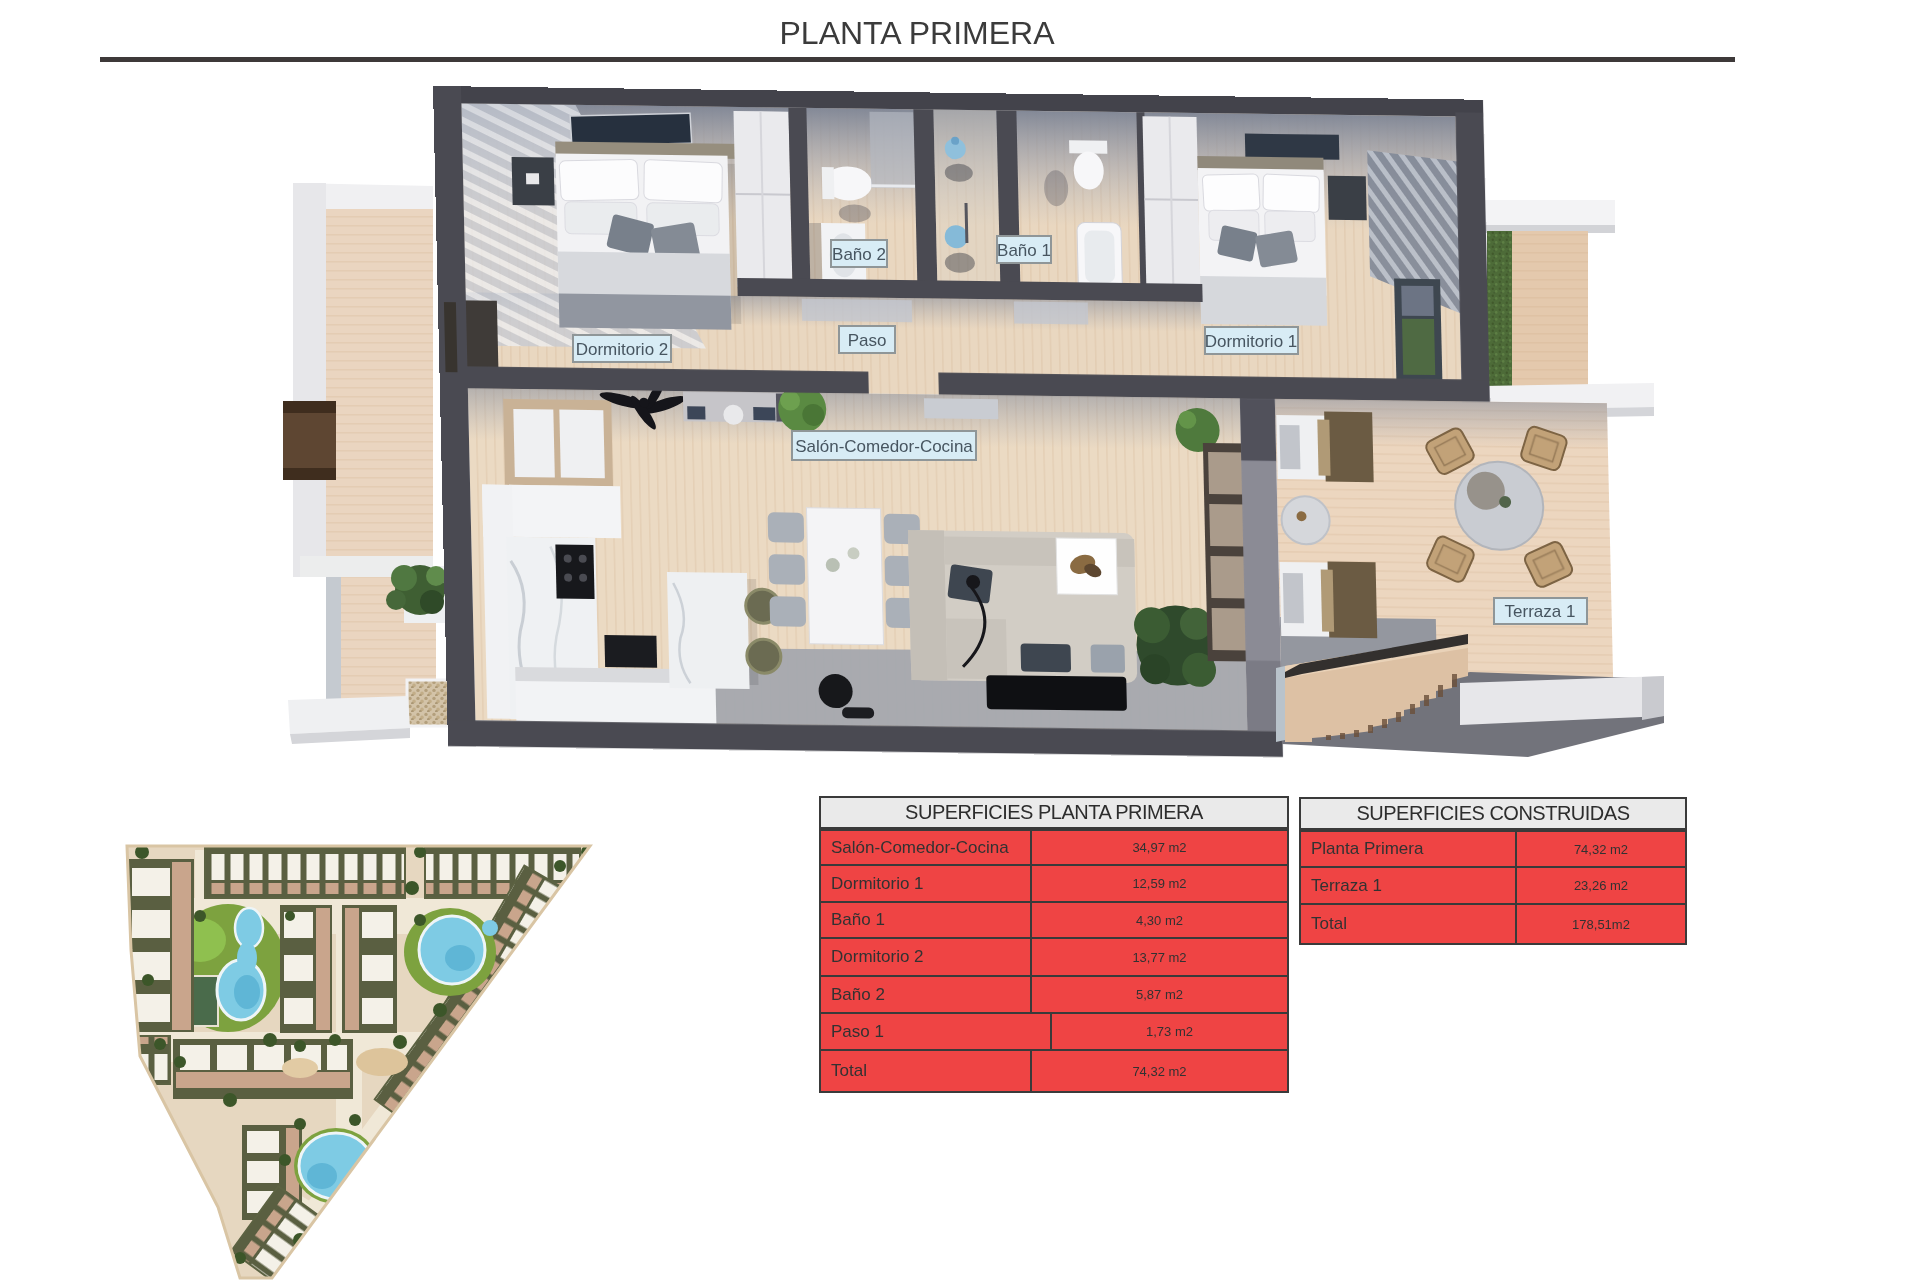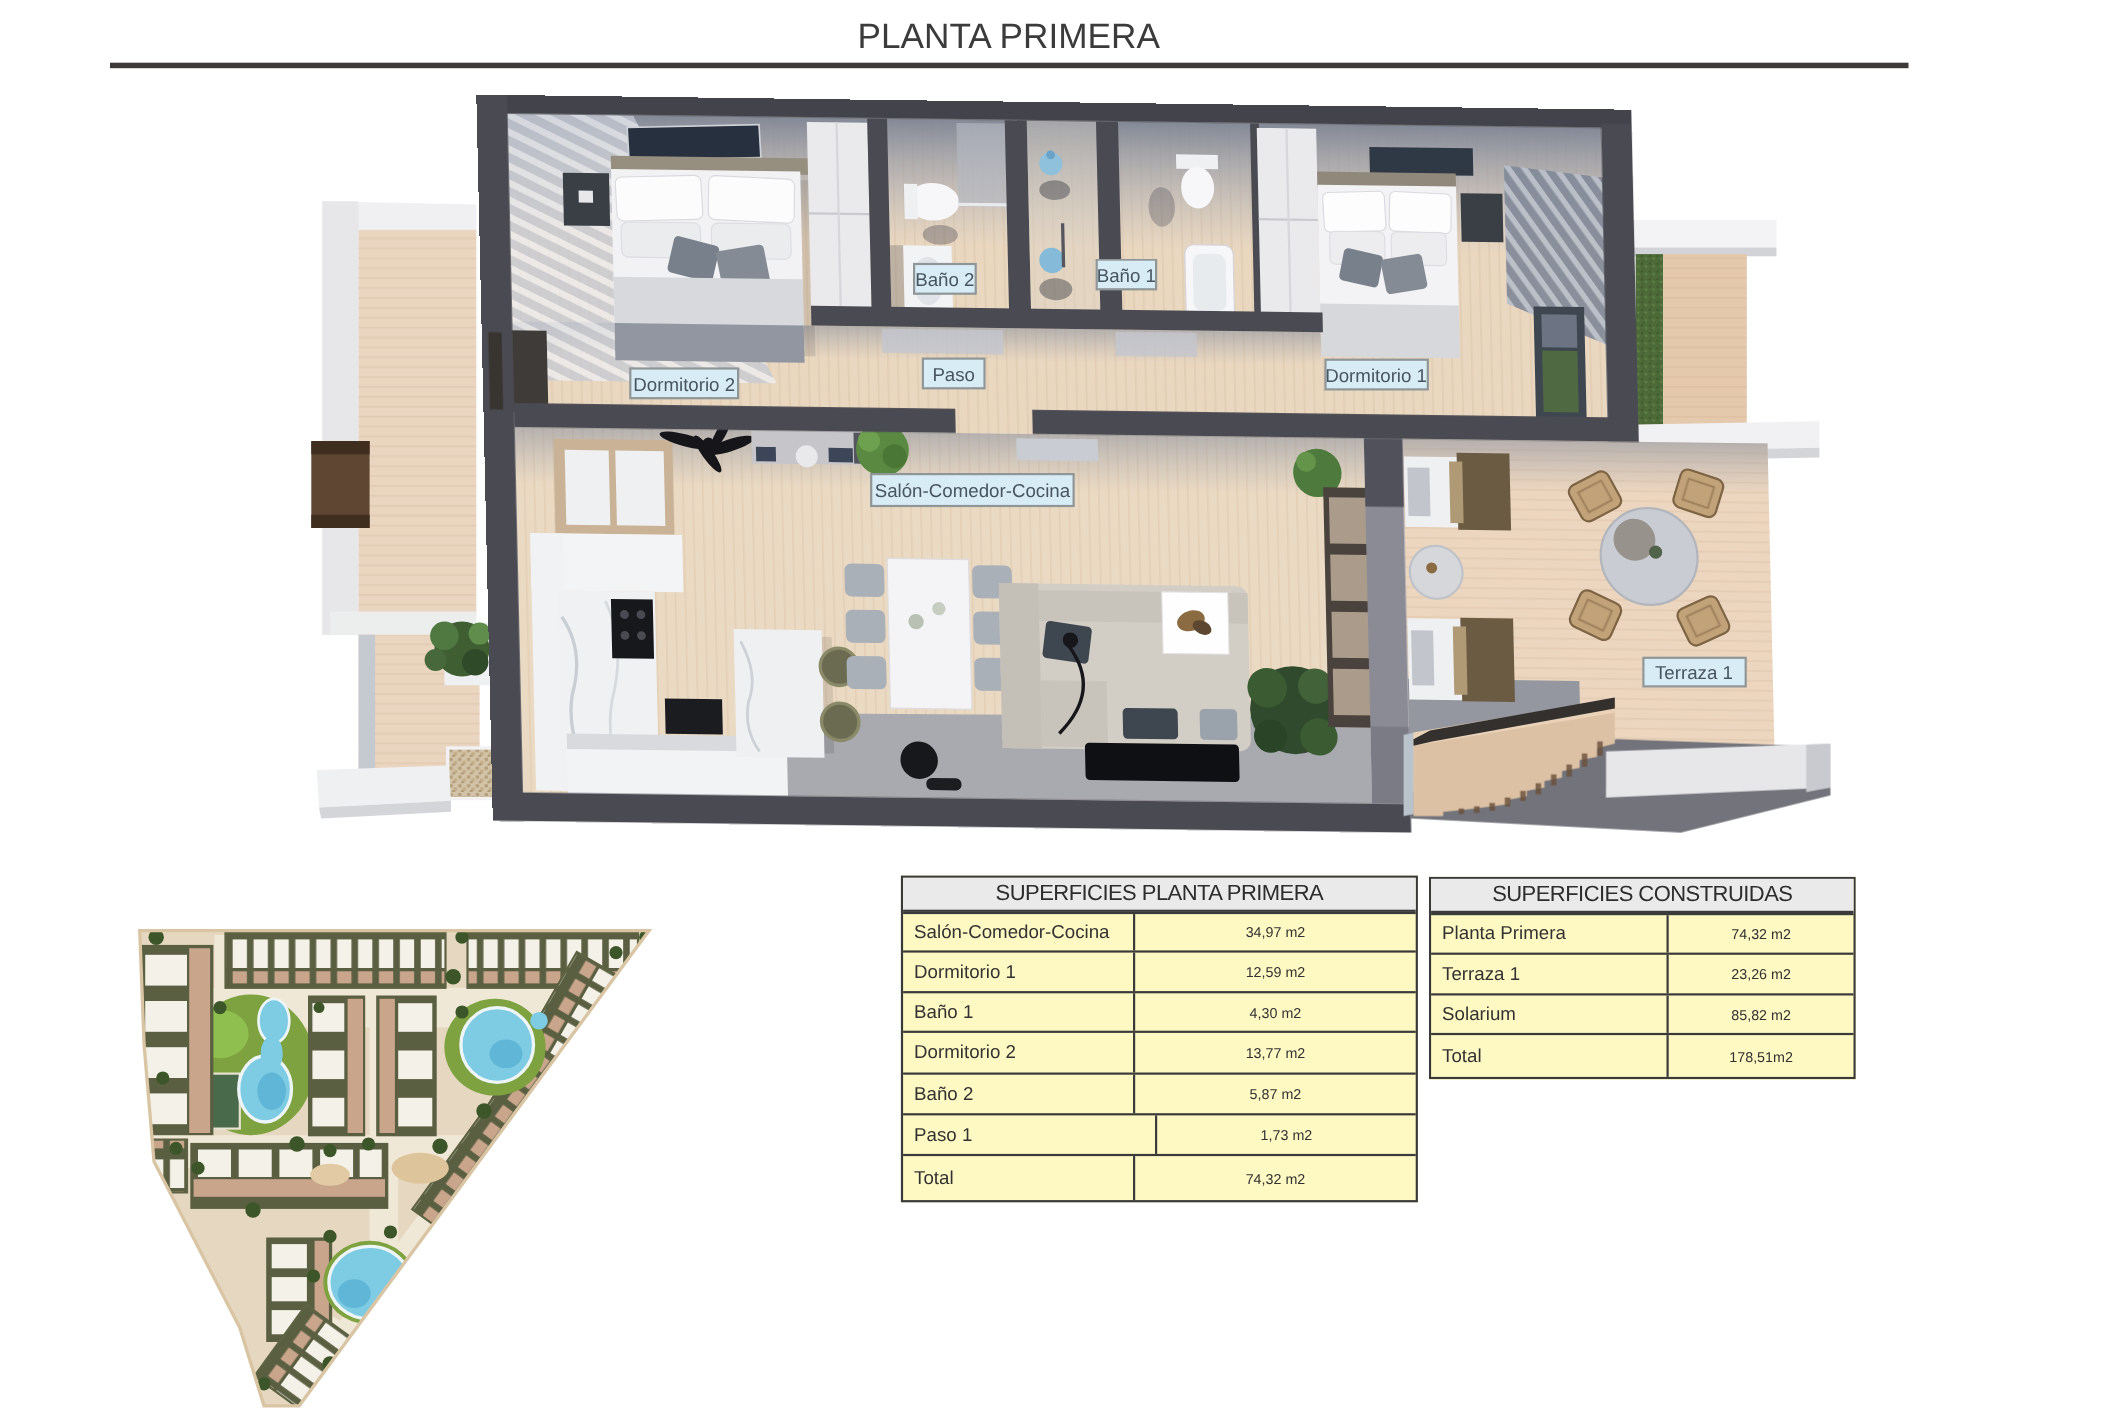--- a/index.html
+++ b/index.html
@@ -1,21 +1,21 @@
 <!DOCTYPE html>
 <html><head>
 <meta charset="utf-8">
 <style>
   html,body{margin:0;padding:0;background:#ffffff;width:1920px;height:1280px;overflow:hidden;
     font-family:"Liberation Sans", sans-serif;}
   .abs{position:absolute;}
   .title{position:absolute;left:0;top:15px;width:1834px;text-align:center;font-size:32px;
     color:#3b3b3b;letter-spacing:0px;}
   .rule{position:absolute;left:100px;top:57px;width:1635px;height:5px;background:#3e3939;}
-  .tbl{position:absolute;border:2px solid #3a3a3a;background:#fef9c3;box-sizing:border-box;}
+  .tbl{position:absolute;border:2px solid #3a3a3a;background:#ef4444;box-sizing:border-box;}
   .hd{background:#eaeaea;border-bottom:2px solid #3a3a3a;display:flex;align-items:center;
     justify-content:center;font-size:20px;color:#2d2d2d;letter-spacing:-0.5px;box-sizing:border-box;}
   .row{display:flex;border-top:2px solid #3a3a3a;box-sizing:border-box;}
   .row:first-of-type{border-top:none;}
   .c1{display:flex;align-items:center;padding-left:10px;font-size:17px;color:#323232;box-sizing:border-box;}
   .c2{display:flex;align-items:center;justify-content:center;font-size:13px;color:#323232;
     border-left:2px solid #3a3a3a;box-sizing:border-box;flex:1;}
 </style>
 </head>
 <body>
@@ -629,21 +629,17 @@
 <div class="tbl" style="left:1299px;top:797px;width:388px;">
   <div class="hd" style="height:31px;">SUPERFICIES CONSTRUIDAS</div>
   <div class="row" style="height:36px;">
       <div class="c1" style="width:214px;">Planta Primera</div>
       <div class="c2">74,32 m2</div>
     </div>
   <div class="row" style="height:37px;">
       <div class="c1" style="width:214px;">Terraza 1</div>
       <div class="c2">23,26 m2</div>
     </div>
-  <div class="row" style="height:36px;">
-      <div class="c1" style="width:214px;">Solarium</div>
-      <div class="c2">85,82 m2</div>
-    </div>
   <div class="row" style="height:40px;">
       <div class="c1" style="width:214px;">Total</div>
       <div class="c2">178,51m2</div>
     </div>
 </div>
 
 </body></html>

